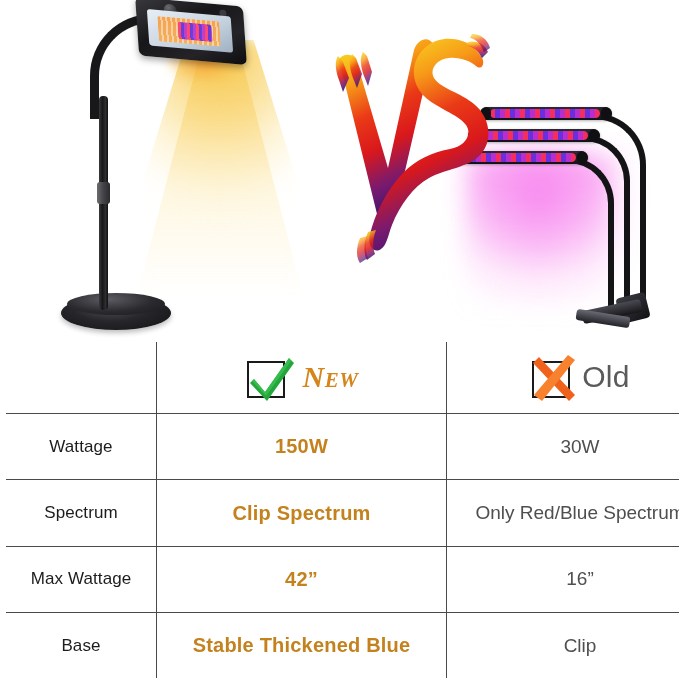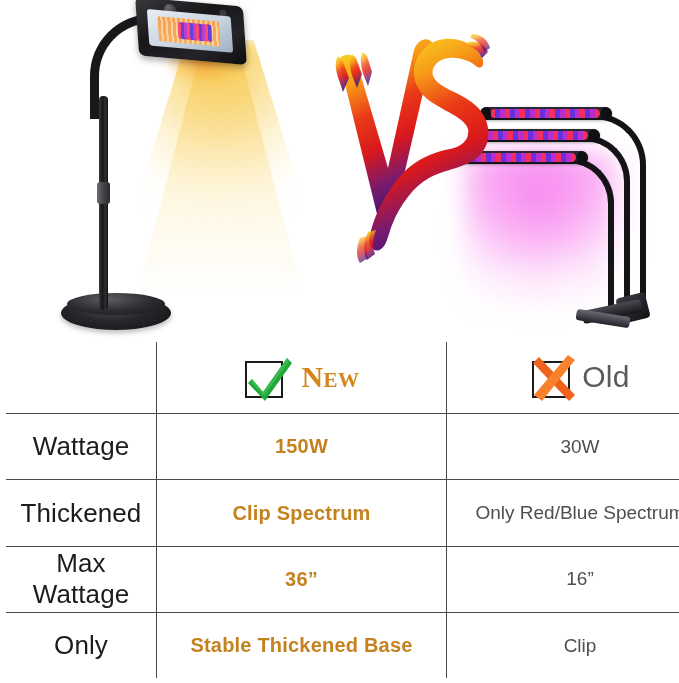--- a/index.html
+++ b/index.html
@@ -91,25 +91,25 @@
   
   .tbl-wrap{position:absolute;left:4px;top:340px;width:671px;height:340px;}
   table.cmp{width:671px;height:340px;border-collapse:collapse;table-layout:fixed;
     border:2px solid #2a2a2a;border-radius:10px;overflow:hidden;}
   table.cmp td{border:1px solid #4a4a4a;vertical-align:middle;text-align:center;padding:0 6px;}
   .c1{width:138px;}
   .c2{width:277px;}
   .c3{width:254px;}
   .rowh{height:72px;}
   .rowd{height:66px;}
-  .feat{font-size:26px;color:#1c1c1c;font-family:"Liberation Sans",sans-serif;letter-spacing:.1px;}
+  .feat{font-size:17px;color:#1c1c1c;font-family:"Liberation Sans",sans-serif;letter-spacing:.1px;}
   .newval{font-size:20px;font-weight:bold;color:#c4821f;letter-spacing:.2px;}
   .oldval{font-size:19px;color:#4f4f4f;}
 
-  .hdr-new{display:flex;align-items:center;justify-content:center;gap:16px;}
+  .hdr-new{display:flex;align-items:center;justify-content:center;gap:16px;font-style:italic;}
   .hdr-old{display:flex;align-items:center;justify-content:center;gap:8px;}
   .chkbox{position:relative;width:44px;height:42px;flex:0 0 auto;}
   .chkbox .sq{position:absolute;left:2px;top:5px;width:34px;height:33px;border:2px solid #1a1a1a;background:#fff;}
   .chkbox svg{position:absolute;left:0;top:-4px;width:52px;height:52px;}
   .lbl-new{font-family:"Liberation Serif",serif;font-size:30px;font-weight:bold;color:#d4861d;
     font-variant:small-caps;letter-spacing:.5px;margin-left:-2px;}
   .lbl-old{font-size:30px;color:#5a5a5a;letter-spacing:.3px;}
 </style>
 </head>
 <body>
@@ -234,31 +234,31 @@
           </div>
         </td>
       </tr>
 
       <tr class="rowd">
         <td class="c1 feat">Wattage</td>
         <td class="c2 newval">150W</td>
         <td class="c3 oldval">30W</td>
       </tr>
       <tr class="rowd">
-        <td class="c1 feat">Thickened</td>
+        <td class="c1 feat">Spectrum</td>
         <td class="c2 newval">Clip Spectrum</td>
         <td class="c3 oldval">Only Red/Blue Spectrum</td>
       </tr>
       <tr class="rowd">
         <td class="c1 feat">Max Wattage</td>
-        <td class="c2 newval">36”</td>
+        <td class="c2 newval">42”</td>
         <td class="c3 oldval">16”</td>
       </tr>
       <tr class="rowd">
-        <td class="c1 feat">Only</td>
-        <td class="c2 newval">Stable Thickened Base</td>
+        <td class="c1 feat">Base</td>
+        <td class="c2 newval">Stable Thickened Blue</td>
         <td class="c3 oldval">Clip</td>
       </tr>
     </tbody>
       </table>
   </div>
 
 </div>
 
 </body></html>

